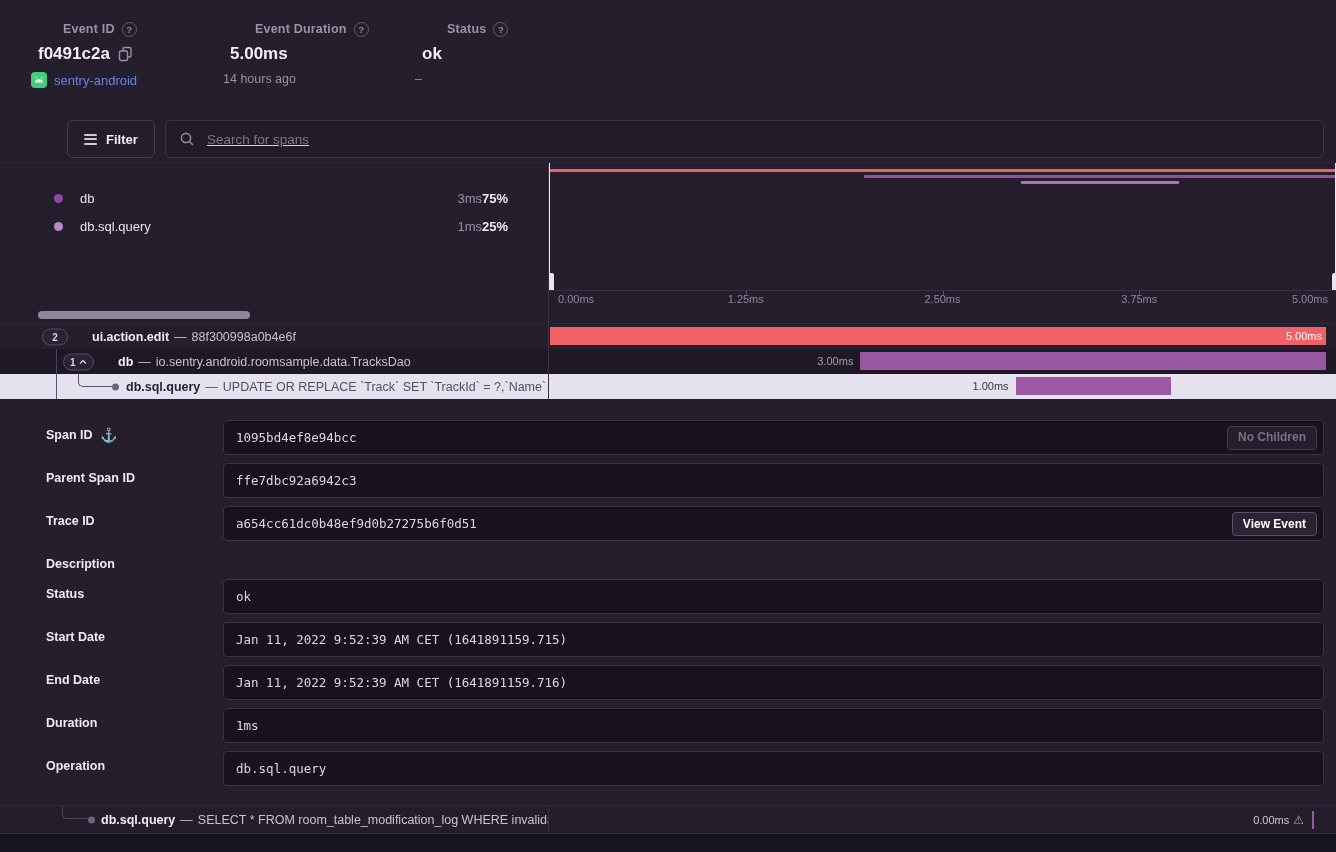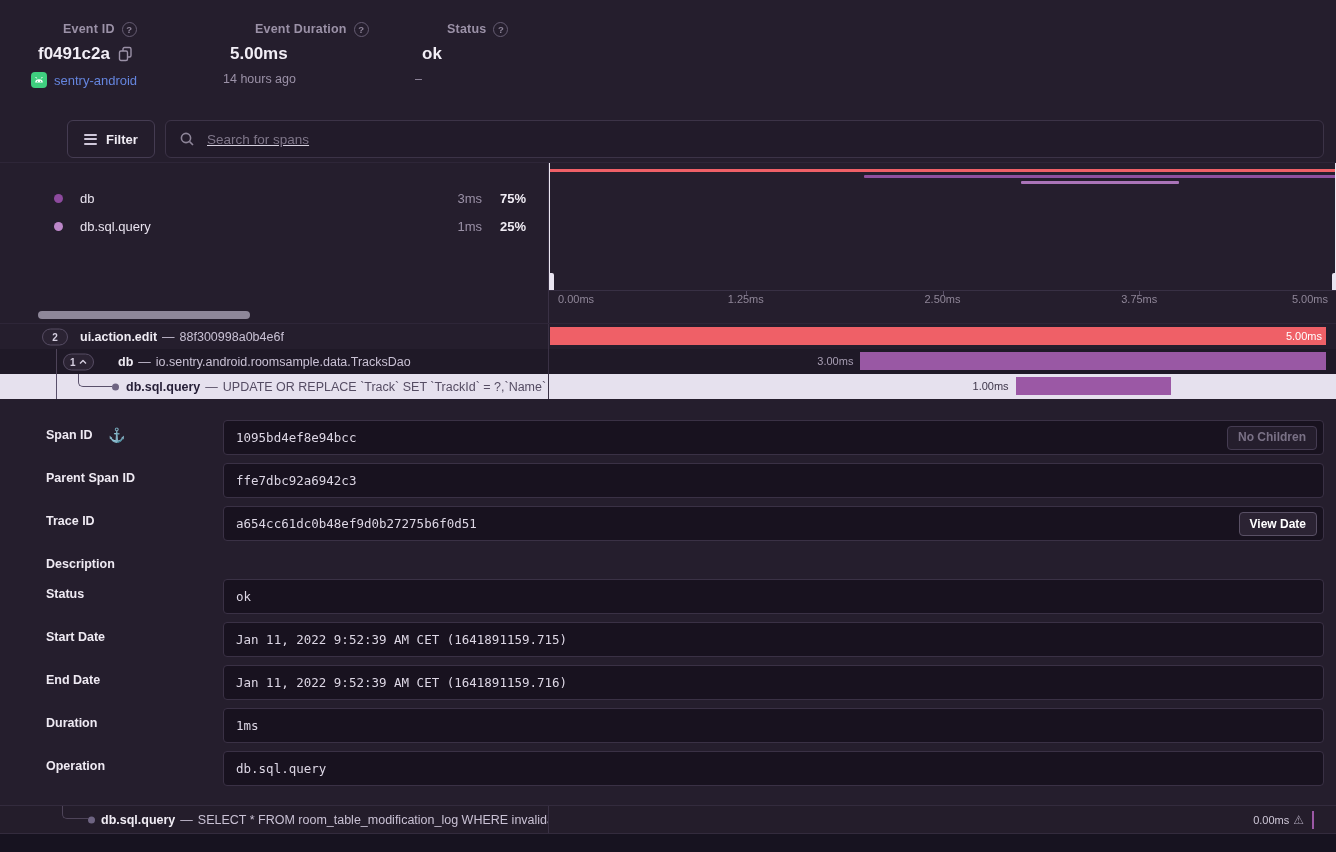--- a/index.html
+++ b/index.html
@@ -36,21 +36,21 @@
   .search input{ width:100%; height:100%; background:transparent; border:none; outline:none;
     color:#d8d2e0; font-family:inherit; font-size:13.5px; padding-left:41px;text-decoration:underline; }
   .search input::placeholder{ color:#7f7689; }
   
   .tracetop{ position:absolute; top:162px; left:0; right:0; height:144px; border-top:1px solid #2e2638; display:flex; }
   .legend{ width:549px; border-right:1px solid #3a3145; position:relative; padding-top:21px; }
   .litem{ display:flex; align-items:center; height:28px; padding:0 22px 0 54px; cursor:pointer; }
   .dot{ width:9px; height:9px; border-radius:50%; margin-right:17px; flex:none; }
   .lop{ font-size:13px; color:#e8e2ee; flex:1; }
   .ldur{ font-size:13px; color:#9b91a7; width:46px; text-align:right; }
-  .lpct{ font-size:13px; font-weight:bold; color:#f0ecf4; width:44px; text-align:right; }
+  .lpct{ font-size:13px; font-weight:bold; color:#f0ecf4; width:44px; }
   .mmwrap{ flex:1; display:flex; flex-direction:column; }
   .minimap{ position:relative; height:128px; overflow:hidden; }
   .mm-span{ position:absolute; height:3px; border-radius:1px; }
   .handle{ position:absolute; top:0; bottom:0; width:1px; background:#ece8f2; cursor:ew-resize; }
   .handle.l{ left:0; } .handle.r{ right:0; }
   .grip{ position:absolute; bottom:-2px; left:-3.5px; width:8px; height:19px; background:#e9e4f0; border-radius:2px; }
   .axis{ position:relative; height:16px; border-top:1px solid #383044; font-size:11px; color:#8f8698; }
   .axis .tick{ position:absolute; top:0; width:1px; height:4px; background:#5a5168; }
   .axis .tlab{ position:absolute; top:2px; white-space:nowrap; }
   .tlab.c{ transform:translateX(-50%); }
@@ -81,21 +81,21 @@
   .cdot{ position:absolute; top:50%; transform:translateY(-50%); width:7px; height:7px; border-radius:50%; background:#6e6482; }
   .rowright{ position:absolute; left:550px; right:10px; top:0; bottom:0; }
   .bar{ position:absolute; top:3px; height:18px; }
   .dur{ font-size:11px; white-space:nowrap; }
   .dur.inside{ position:absolute; right:4px; top:50%; transform:translateY(-50%); color:#ffffff; }
   .dur.outside{ position:absolute; right:100%; margin-right:7px; top:50%; transform:translateY(-50%); color:#a79db2;margin-left:34px; }
   .wrow.sel .dur.outside{ color:#3d3549; }
   
   .details{ position:absolute; top:399px; left:0; right:0; height:406px; background:#251e2d; padding-top:21px; }
   .drow{ display:flex; margin-bottom:8px; }
-  .dlabel{ width:223px; padding-left:46px; padding-top:8px; font-size:12.5px; font-weight:bold; color:#efeaf3; display:flex; align-items:flex-start; gap:16px; }
+  .dlabel{ width:223px; padding-left:46px; padding-top:8px; font-size:12.5px; font-weight:bold; color:#efeaf3; display:flex; align-items:flex-start; gap:8px; }
   .anchor{ color:#8d8498; font-size:14px; line-height:14px; cursor:pointer; }
   .dvalue{ flex:1; margin-right:12px; background:#18121f; border:1px solid #3a3145; border-radius:4px;
     font-family:"DejaVu Sans Mono", monospace; font-size:12.5px; color:#ddd7e5; padding:7px 90px 7px 12px;
     min-height:30px; position:relative; line-height:19px; }
   .dvalue.noaction{ padding-right:22px; }
   .dbtn{ position:absolute; right:6px; top:50%; transform:translateY(-50%); height:24px; padding:0 10px;
     border-radius:4px; font-family:"Liberation Sans", sans-serif; font-size:12px; font-weight:bold;
     display:inline-flex; align-items:center; }
   .dbtn.disabled{ color:#7a7186; border:1px solid #453c52; background:#251e2d; }
   .dbtn.primary{ color:#ffffff; border:1px solid #595065; background:#2b2333; cursor:pointer; }
@@ -232,21 +232,21 @@
     <div class="scrollleft">
       <div class="thumb"></div>
     </div>
     <div class="scrollright"></div>
   </div>
 
   <div class="rows">
     <div class="wrow r0">
       <div class="rowleft">
         <span class="pill" style="left:42px">2</span>
-        <span class="rtext" style="left:80px">
+        <span class="rtext" style="left:92px">
           <b>ui.action.edit</b><span class="dash">—</span><span>88f300998a0b4e6f</span>
         </span>
       </div>
       <div class="rowright">
         <div class="bar" style="left: 0%; width: 100%; background: rgb(239, 96, 103);">
           <span class="dur inside">5.00ms</span>
         </div>
       </div>
     </div>
     <div class="wrow r1">
@@ -299,21 +299,21 @@
       <div class="dlabel">
           <span>Parent Span ID</span>
         </div>
       <div class="dvalue noaction"><span>ffe7dbc92a6942c3</span></div>
     </div>
     <div class="drow">
       <div class="dlabel">
           <span>Trace ID</span>
         </div>
       <div class="dvalue"><span>a654cc61dc0b48ef9d0b27275b6f0d51</span>
-        <button class="dbtn primary">View Date</button>
+        <button class="dbtn primary">View Event</button>
       </div>
     </div>
     <div class="drow">
       <div class="dlabel">
           <span>Description</span>
         </div>
     </div>
     <div class="drow">
       <div class="dlabel">
           <span>Status</span>

